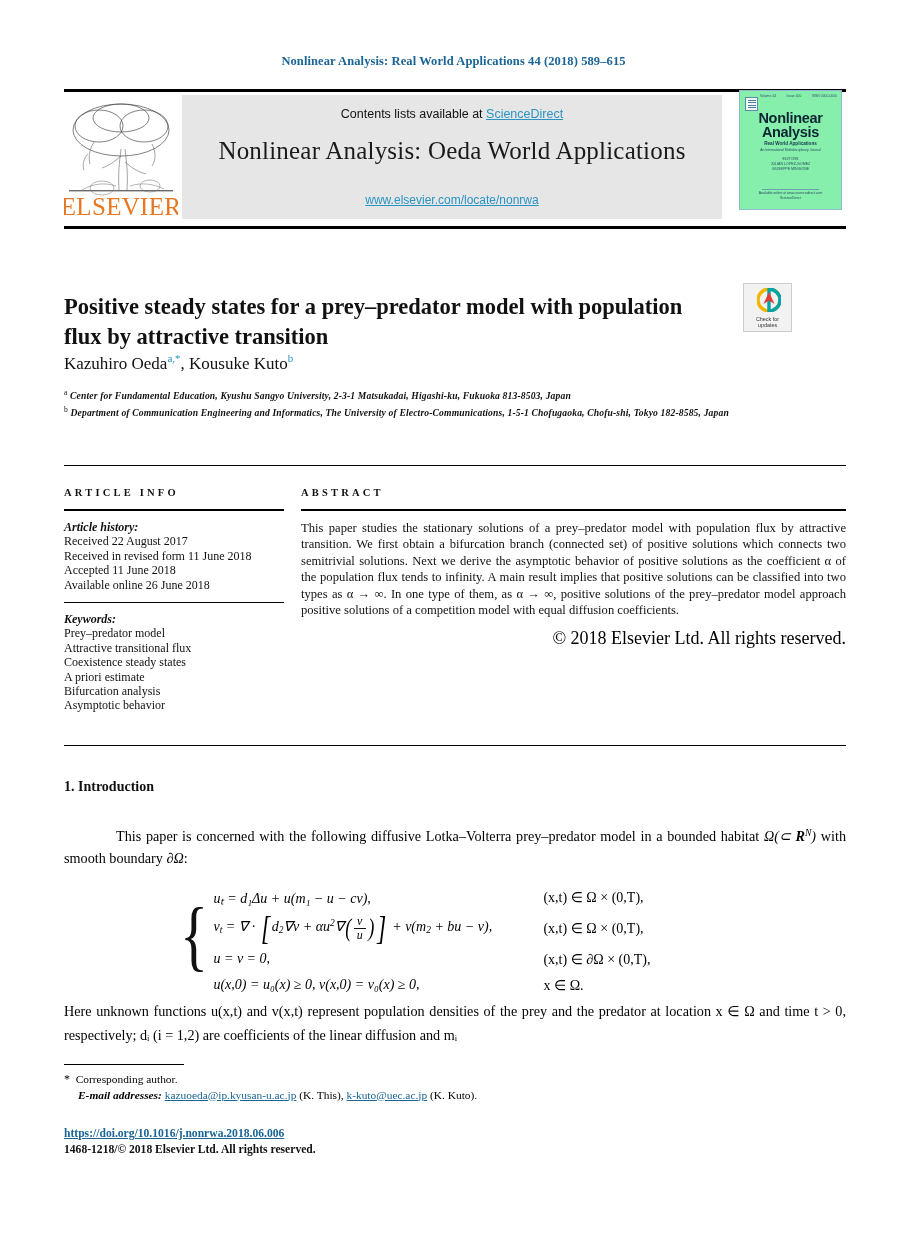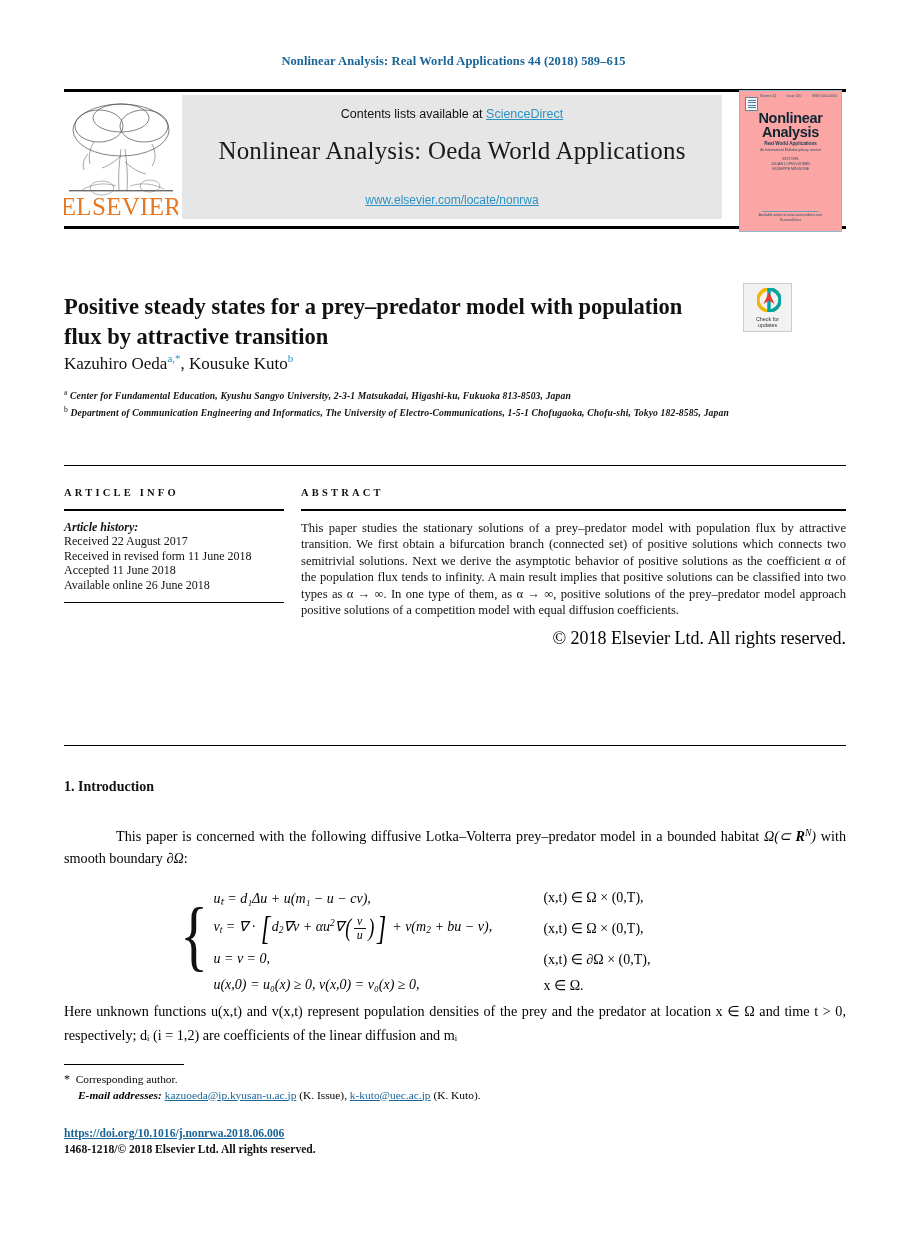--- a/index.html
+++ b/index.html
@@ -106,22 +106,22 @@
     font-family: "Liberation Sans", sans-serif;
     color: #2b93c4;
   }
 
   
   .cover-thumb {
     position: absolute;
     left: 739px;
     top: 90px;
     width: 103px;
-    height: 142px;
-    background: #fca5a5;
+    height: 120px;
+    background: #86efac;
     border: 1px solid #8fb9cc;
     box-sizing: border-box;
     overflow: hidden;
   }
   .cover-topbar {
     position: absolute;
     top: 3px; left: 4px; right: 4px;
     height: 9px;
     font-size: 3.4px;
     color: #33566b;
@@ -574,20 +574,29 @@
     <div class="sec-head">ARTICLE INFO</div>
     <div class="col-rule"></div>
     <div class="info-block">
       <div class="info-label">Article history:</div>
       <div>Received 22 August 2017</div>
       <div>Received in revised form 11 June 2018</div>
       <div>Accepted 11 June 2018</div>
       <div>Available online 26 June 2018</div>
     </div>
     <div class="col-rule-thin"></div>
+    <div class="info-block">
+      <div class="info-label">Keywords:</div>
+      <div>Prey–predator model</div>
+      <div>Attractive transitional flux</div>
+      <div>Coexistence steady states</div>
+      <div>A priori estimate</div>
+      <div>Bifurcation analysis</div>
+      <div>Asymptotic behavior</div>
+    </div>
   </div>
 
   <div class="col-abstract">
     <div class="sec-head">ABSTRACT</div>
     <div class="col-rule"></div>
     <div class="abstract-body">This paper studies the stationary solutions of a prey–predator model with population flux by attractive transition. We first obtain a bifurcation branch (connected set) of positive solutions which connects two semitrivial solutions. Next we derive the asymptotic behavior of positive solutions as the coefficient α of the population flux tends to infinity. A main result implies that positive solutions can be classified into two types as α → ∞. In one type of them, as α → ∞, positive solutions of the prey–predator model approach positive solutions of a competition model with equal diffusion coefficients.</div>
     <div class="copyright-line">© 2018 Elsevier Ltd. All rights reserved.</div>
   </div>
 
   <div class="rule-thin-2"></div>
@@ -631,21 +640,21 @@
 
   <div class="footnote-rule"></div>
   <div class="footnotes">
     <div>
       <span class="fn-star">*</span>&nbsp;
       <span>Corresponding author.</span>
     </div>
     <div style="padding-left:14px">
       <span class="em-label">E-mail addresses:</span>
       <a class="link" href="#">kazuoeda@ip.kyusan-u.ac.jp</a>
-      <span>(K. Issue),</span>
+      <span>(K. This),</span>
       <a class="link" href="#">k-kuto@uec.ac.jp</a>
       <span>(K. Kuto).</span>
     </div>
   </div>
 
   <div class="doi-block">
     <a class="doi-link" href="#">https://doi.org/10.1016/j.nonrwa.2018.06.006</a>
     <div class="issn-line">1468-1218/© 2018 Elsevier Ltd. All rights reserved.</div>
   </div>
 

